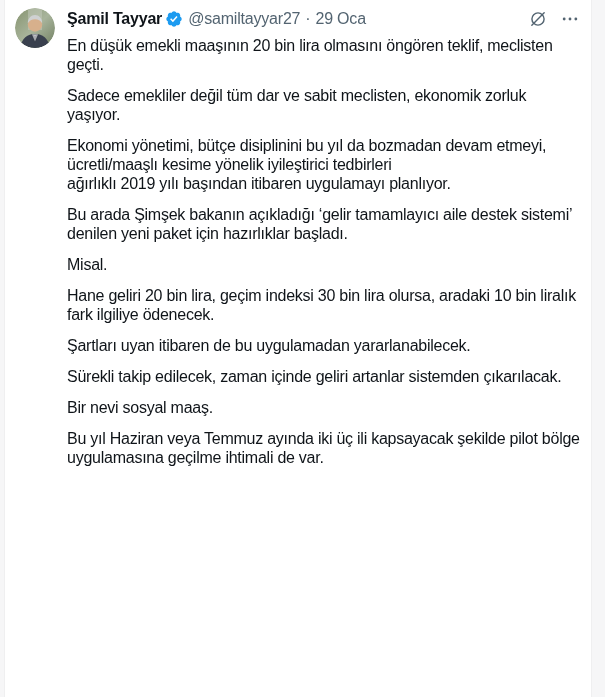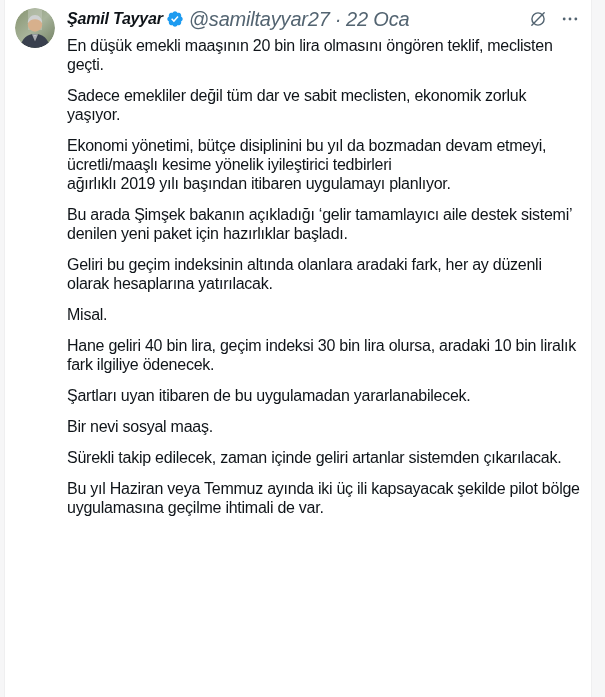--- a/index.html
+++ b/index.html
@@ -33,37 +33,36 @@
     overflow: hidden;
     display: block;
     cursor: pointer;
   }
   .content-col { flex: 1 1 auto; min-width: 0; }
   .header-row {
     display: flex;
     align-items: center;
     height: 22px;
     white-space: nowrap;
-    font-style: italic;
   }
   .display-name {
     font-size: 16px;
     font-weight: 700;
     color: #0f1419;
     letter-spacing: -0.2px;
     cursor: pointer;
   }
   .verified-badge {
     width: 18px; height: 18px;
     margin-left: 3px;
     display: inline-flex;
     flex: none;
   }
   .handle, .separator, .timestamp {
-    font-size: 20px;
+    font-size: 16px;
     font-weight: 400;
     color: #536471;
     letter-spacing: -0.2px;
   }
   .handle { margin-left: 5px; cursor: pointer; }
   .separator { margin: 0 5px; }
   .timestamp { cursor: pointer; }
   .header-spacer { flex: 1 1 auto; }
   .icon-button {
     border: none;
@@ -123,21 +122,21 @@
       <div class="content-col">
         <div class="header-row">
           <span class="display-name">Şamil Tayyar</span>
           <span class="verified-badge">
             <svg viewBox="0 0 22 22" width="18" height="18">
               <path fill="#1d9bf0" fill-rule="evenodd" d="M20.396 11c-.018-.646-.215-1.275-.57-1.816-.354-.54-.852-.972-1.438-1.246.223-.607.27-1.264.14-1.897-.131-.634-.437-1.218-.882-1.687-.47-.445-1.053-.75-1.687-.882-.633-.13-1.29-.083-1.897.14-.273-.587-.704-1.086-1.245-1.44S11.647 1.62 11 1.604c-.646.017-1.273.213-1.813.568s-.969.854-1.24 1.44c-.608-.223-1.267-.272-1.902-.14-.635.13-1.22.436-1.69.882-.445.47-.749 1.055-.878 1.688-.13.633-.08 1.29.144 1.896-.587.274-1.087.705-1.443 1.245-.356.54-.555 1.17-.574 1.817.02.647.218 1.276.574 1.817.356.54.856.972 1.443 1.245-.224.606-.274 1.263-.144 1.896.13.634.433 1.218.877 1.688.47.443 1.054.747 1.687.878.633.132 1.29.084 1.897-.136.274.586.705 1.084 1.246 1.439.54.354 1.17.551 1.816.569.647-.016 1.276-.213 1.817-.567s.972-.854 1.245-1.44c.604.239 1.266.296 1.903.164.636-.132 1.22-.447 1.68-.907.46-.46.776-1.044.908-1.681s.075-1.299-.165-1.903c.586-.274 1.084-.705 1.439-1.246.354-.54.551-1.17.569-1.816zM9.662 14.85l-3.429-3.428 1.293-1.302 2.072 2.072 4.4-4.794 1.347 1.246z"></path>
             </svg>
           </span>
           <span class="handle">@samiltayyar27</span>
           <span class="separator">·</span>
-          <span class="timestamp">22 Oca</span>
+          <span class="timestamp">29 Oca</span>
           <span class="header-spacer"></span>
           <button class="icon-button" type="button">
             <svg viewBox="0 0 24 24" width="20" height="20">
               <circle cx="12" cy="12" r="7.3" fill="none" stroke="currentColor" stroke-width="1.7"></circle>
               <path d="M4.6 19.4 19.4 4.6" fill="none" stroke="currentColor" stroke-width="1.7" stroke-linecap="round"></path>
             </svg>
           </button>
           <button class="icon-button" type="button">
             <svg viewBox="0 0 24 24" width="20" height="20" fill="currentColor">
               <circle cx="5" cy="12" r="1.7"></circle>
@@ -147,25 +146,24 @@
           </button>
         </div>
 
         <div class="tweet-body">
             <p>En düşük emekli maaşının 20 bin lira olmasını öngören teklif, meclisten geçti.</p>
             <p>Sadece emekliler değil tüm dar ve sabit meclisten, ekonomik zorluk yaşıyor.</p>
             <p>Ekonomi yönetimi, bütçe disiplinini bu yıl da bozmadan devam etmeyi,
 ücretli/maaşlı kesime yönelik iyileştirici tedbirleri
 ağırlıklı 2019 yılı başından itibaren uygulamayı planlıyor.</p>
             <p>Bu arada Şimşek bakanın açıkladığı ‘gelir tamamlayıcı aile destek sistemi’ denilen yeni paket için hazırlıklar başladı.</p>
-            <p>Geliri bu geçim indeksinin altında olanlara aradaki fark, her ay düzenli olarak hesaplarına yatırılacak.</p>
             <p>Misal.</p>
-            <p>Hane geliri 40 bin lira, geçim indeksi 30 bin lira olursa, aradaki 10 bin liralık fark ilgiliye ödenecek.</p>
+            <p>Hane geliri 20 bin lira, geçim indeksi 30 bin lira olursa, aradaki 10 bin liralık fark ilgiliye ödenecek.</p>
             <p>Şartları uyan itibaren de bu uygulamadan yararlanabilecek.</p>
+            <p>Sürekli takip edilecek, zaman içinde geliri artanlar sistemden çıkarılacak.</p>
             <p>Bir nevi sosyal maaş.</p>
-            <p>Sürekli takip edilecek, zaman içinde geliri artanlar sistemden çıkarılacak.</p>
             <p>Bu yıl Haziran veya Temmuz ayında iki üç ili kapsayacak şekilde pilot bölge uygulamasına geçilme ihtimali de var.</p>
           </div>
       </div>
 
     </div>
   </article>
 </div>
 
 </body></html>

